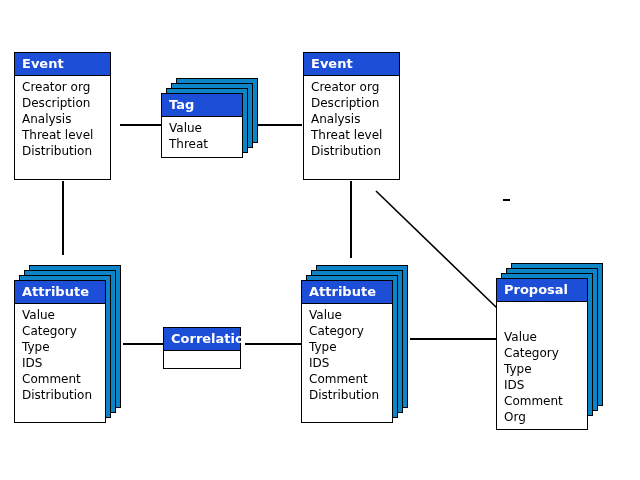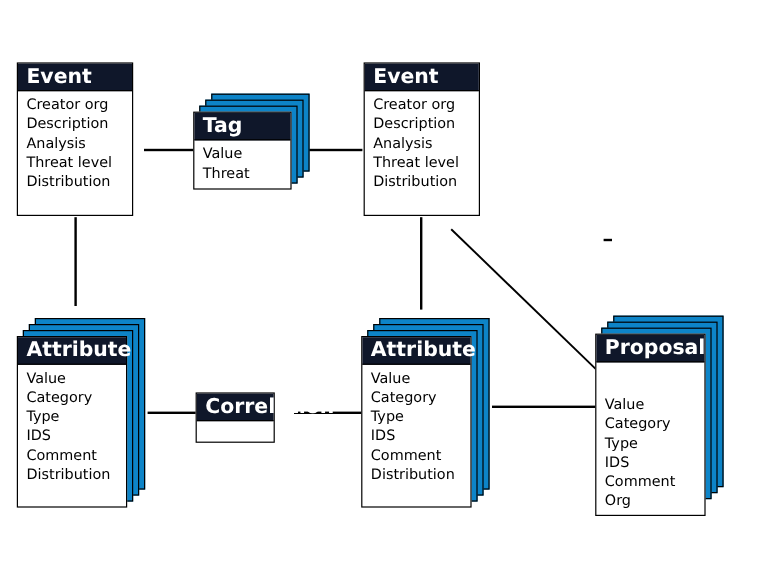--- a/index.html
+++ b/index.html
@@ -57,24 +57,24 @@
   }
   .front-card {
     position: relative;
     box-sizing: border-box;
     border: 1px solid #000000;
     background: #ffffff;
     display: flex;
     flex-direction: column;
   }
   .card-title {
-    background: #0f172a;
+    background: #1d4ed8;
     color: #ffffff;
     font-weight: bold;
-    font-size: 17px;
+    font-size: 13px;
     line-height: 20px;
     padding: 1px 0 1px 7px;
     border-bottom: 1px solid #000000;
     white-space: nowrap;
   }
   .card-body {
     padding: 3px 0 4px 7px;
     flex: 1 1 auto;
   }
   .field {
@@ -147,21 +147,21 @@
           <div class="field">Value</div>
           <div class="field">Category</div>
           <div class="field">Type</div>
           <div class="field">IDS</div>
           <div class="field">Comment</div>
           <div class="field">Distribution</div>
         </div>
       </div>
     </div>
     <div class="node" style="left: 163px; top: 327px; width: 82px;">
-      <div class="front-card" style="width: 66px; min-height: 34px; justify-content: flex-end;">
+      <div class="front-card" style="width: 78px; min-height: 34px; justify-content: flex-end;">
         <div class="card-title">Correlation</div>
         <div class="card-body empty"></div>
       </div>
     </div>
     <div class="node" style="left: 301px; top: 280px; width: 92px;">
       <div class="card shadow-card" style="left: 15px; top: -15px; width: 92px; height: 143px;"></div>
       <div class="card shadow-card" style="left: 10px; top: -10px; width: 92px; height: 143px;"></div>
       <div class="card shadow-card" style="left: 5px; top: -5px; width: 92px; height: 143px;"></div>
       <div class="front-card" style="width: 92px; min-height: 143px;">
         <div class="card-title">Attribute</div>

